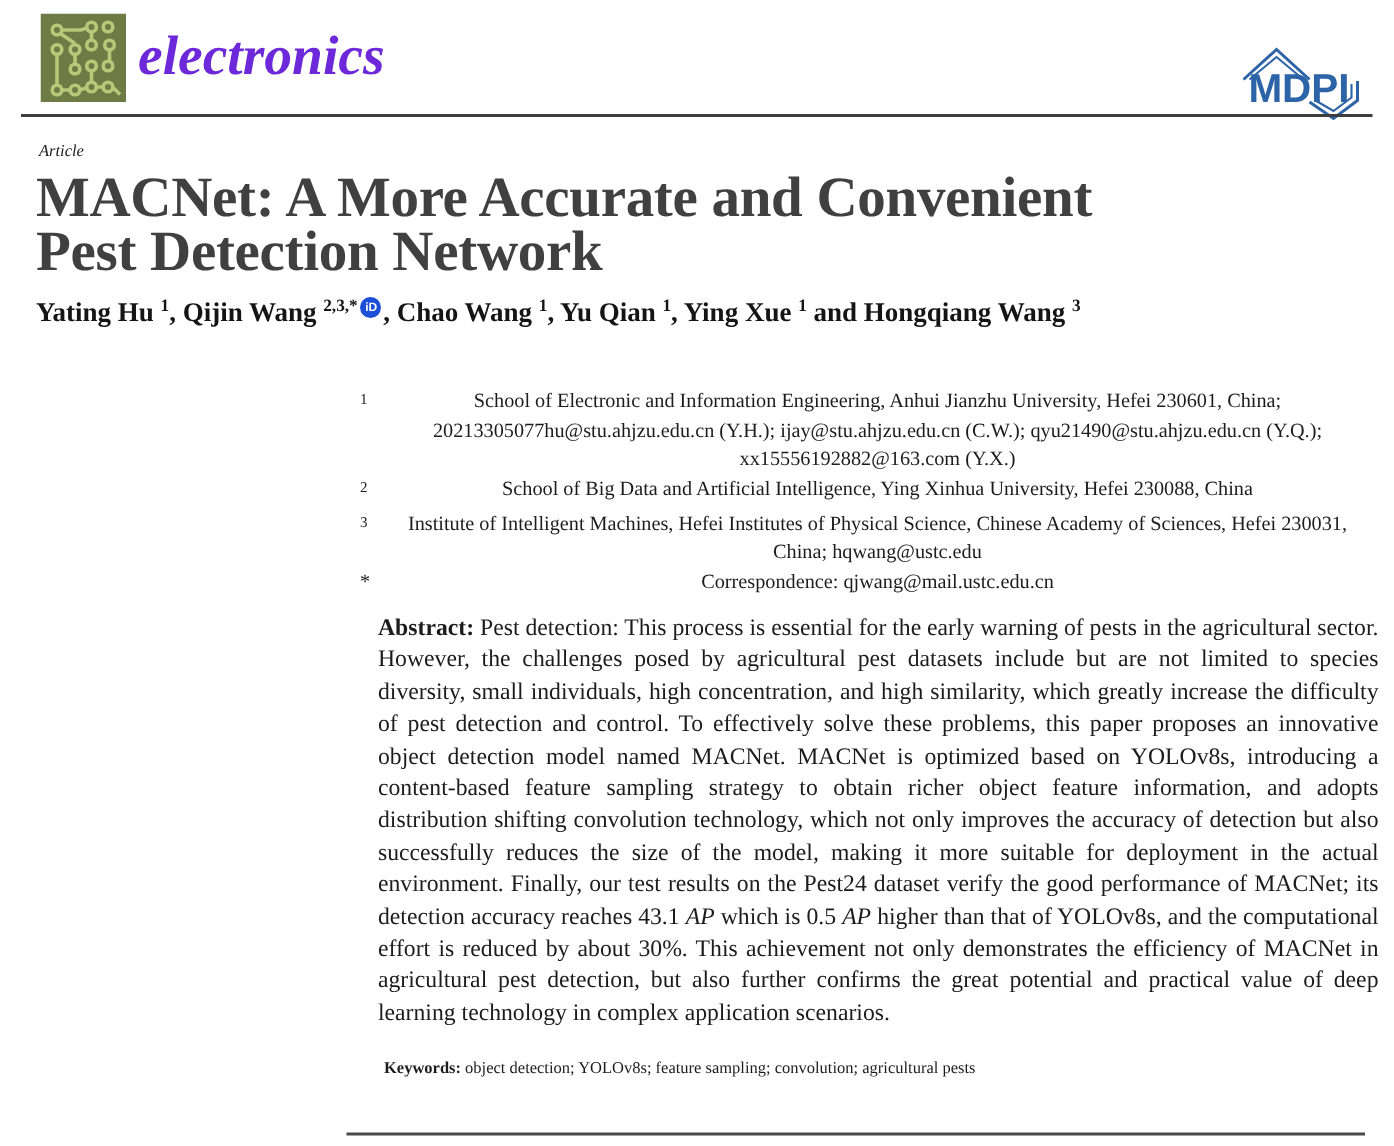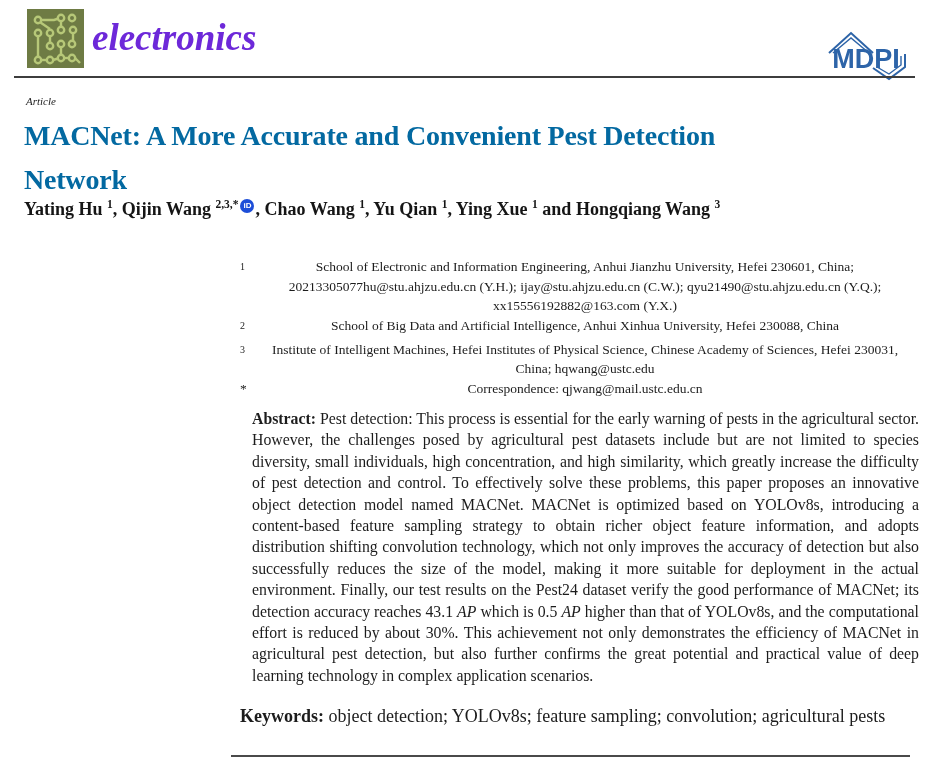--- a/index.html
+++ b/index.html
@@ -6,36 +6,36 @@
   body{width:929px;height:764px;position:relative;font-family:"Liberation Serif",serif;color:#1c1c1c;overflow:hidden;}
 
   .logo-box{position:absolute;left:27px;top:9px;width:57px;height:59px;}
   .wordmark{position:absolute;left:92px;top:16px;font-size:37px;font-weight:bold;font-style:italic;color:#6d28d9;letter-spacing:0px;}
   .mdpi-logo{position:absolute;left:820px;top:24px;width:92px;height:58px;}
 
   .rule-top{position:absolute;left:14px;top:76px;width:901px;height:2px;background:#3d3d3d;}
   .rule-bottom{position:absolute;left:231px;top:755px;width:679px;height:2px;background:#4a4a4a;}
 
   .article-type{position:absolute;left:26px;top:95px;font-size:11px;font-style:italic;color:#222;}
-  .paper-title{position:absolute;left:24px;top:114px;width:705px;font-size:28px;line-height:44px;font-weight:bold;color:#0369a1;letter-spacing:-0.2px;}
+  .paper-title{position:absolute;left:24px;top:114px;width:705px;font-size:38px;line-height:36px;font-weight:bold;color:#404040;letter-spacing:-0.2px;}
   .author-line{position:absolute;left:24px;top:198px;width:890px;font-size:18px;font-weight:bold;color:#151515;}
   .author-line sup{font-size:11.5px;}
 
   .orcid{display:inline-block;width:14px;height:14px;border-radius:50%;background:#1d4ed8;color:#ffffff;
          font-family:"Liberation Sans",sans-serif;font-size:8px;line-height:14px;font-weight:bold;
          text-align:center;vertical-align:super;margin:0 1px 0 2px;}
 
   .affiliations{position:absolute;left:240px;top:257px;width:667px;font-size:13.5px;line-height:19.5px;color:#1c1c1c;}
   .aff-row{display:grid;grid-template-columns:23px 1fr;}
   .aff-marker{font-weight:normal;}
   .aff-marker sup{font-size:10px;}
   .aff-text{text-align:center;font-family:Liberation Serif, serif;}
 
   .abstract{position:absolute;left:252px;top:408px;width:667px;font-size:15.8px;line-height:21.4px;text-align:justify;color:#1c1c1c;}
-  .keywords{position:absolute;left:240px;top:706px;width:667px;font-size:18px;color:#1c1c1c;}
+  .keywords{position:absolute;left:256px;top:706px;width:667px;font-size:11px;color:#1c1c1c;}
   .bold{font-weight:bold;}
 </style>
 </head>
 <body>
 
 <div class="logo-box">
   <svg width="57" height="59" viewBox="0 0 57 59">
     <rect x="0" y="0" width="57" height="59" fill="#6e7b44"></rect>
     <g stroke="#b7c878" stroke-width="2.4" fill="none">
       <circle cx="11" cy="11" r="3.2"></circle>
@@ -86,21 +86,21 @@
 <h1 class="paper-title" style="margin:0;">MACNet: A More Accurate and Convenient Pest Detection Network</h1>
 <div class="author-line"><span>Yating Hu&nbsp;<sup>1</sup></span><span>, </span><span>Qijin Wang&nbsp;<sup>2,3,*</sup></span><span class="orcid">iD</span><span>, </span><span>Chao Wang&nbsp;<sup>1</sup></span><span>, </span><span>Yu Qian&nbsp;<sup>1</sup></span><span>, </span><span>Ying Xue&nbsp;<sup>1</sup></span><span> and </span><span>Hongqiang Wang&nbsp;<sup>3</sup></span></div>
 
 <div class="affiliations">
     <div class="aff-row">
       <span class="aff-marker"><sup>1</sup></span>
       <span class="aff-text">School of Electronic and Information Engineering, Anhui Jianzhu University, Hefei 230601, China; 20213305077hu@stu.ahjzu.edu.cn (Y.H.); ijay@stu.ahjzu.edu.cn (C.W.); qyu21490@stu.ahjzu.edu.cn (Y.Q.); xx15556192882@163.com (Y.X.)</span>
     </div>
     <div class="aff-row">
       <span class="aff-marker"><sup>2</sup></span>
-      <span class="aff-text">School of Big Data and Artificial Intelligence, Anhui Xinhua University, Hefei 230088, China</span>
+      <span class="aff-text">School of Big Data and Artificial Intelligence, Ying Xinhua University, Hefei 230088, China</span>
     </div>
     <div class="aff-row">
       <span class="aff-marker"><sup>3</sup></span>
       <span class="aff-text">Institute of Intelligent Machines, Hefei Institutes of Physical Science, Chinese Academy of Sciences, Hefei 230031, China; hqwang@ustc.edu</span>
     </div>
     <div class="aff-row">
       <span class="aff-marker">*</span>
       <span class="aff-text">Correspondence: qjwang@mail.ustc.edu.cn</span>
     </div>
   </div>

